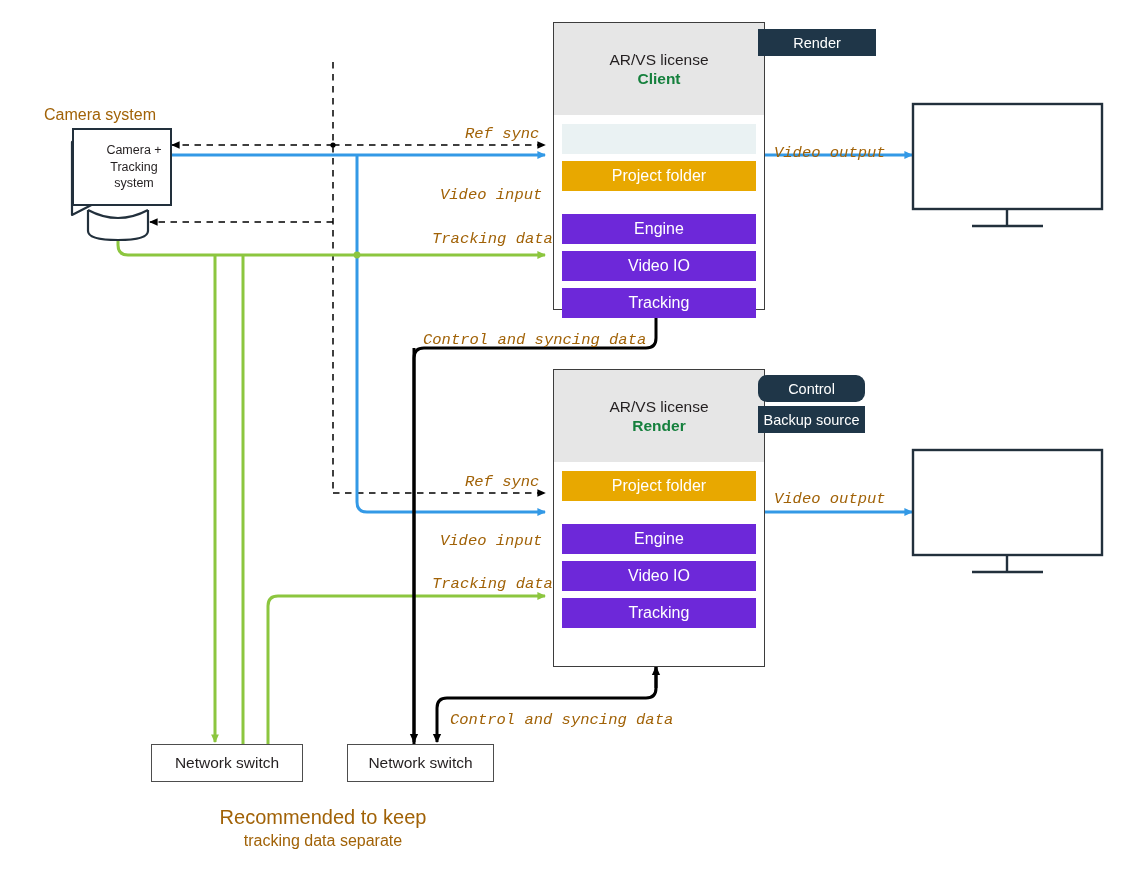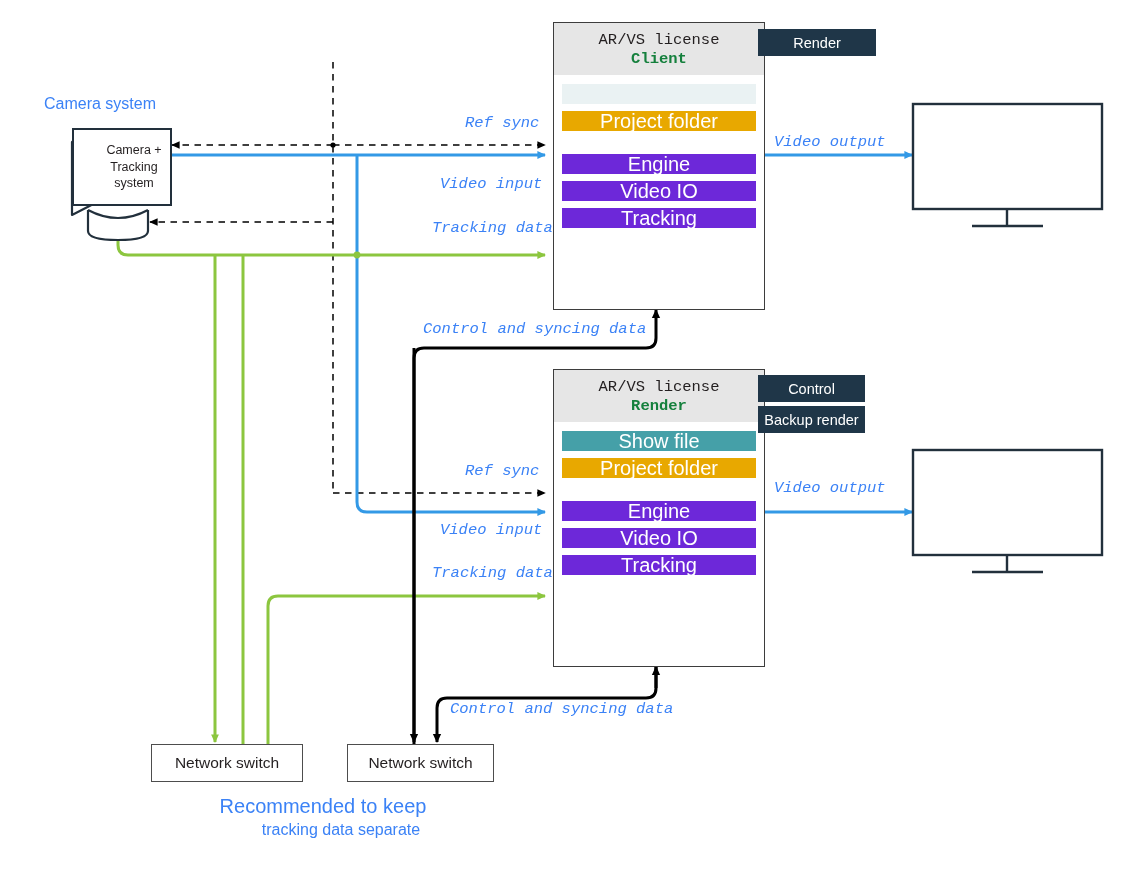--- a/index.html
+++ b/index.html
@@ -5,33 +5,33 @@
   html,body{margin:0;padding:0;background:#ffffff;}
   body{width:1126px;height:887px;position:relative;
        font-family:"Liberation Sans","DejaVu Sans",sans-serif;
        color:#1a1a1a;overflow:hidden;}
   #stage{position:absolute;inset:0;width:1126px;height:887px;}
   svg.layer{position:absolute;left:0;top:0;width:1126px;height:887px;
             pointer-events:none;}
   .node{position:absolute;box-sizing:border-box;}
 
   
-  .lbl{position:absolute;font-size:15.5px;color:#3b82f6;white-space:nowrap;}
+  .lbl{position:absolute;font-size:15.5px;color:#a16207;white-space:nowrap;margin-top:11px;}
   .lbl.ital{font-style:italic;font-family:Liberation Mono, monospace;}
   .ctr{transform:translateX(-50%);text-align:center;}
 
   
   .licbox{border:1.6px solid #3d3d3d;background:#ffffff;}
-  .lic-head{background:#e6e6e6;height:52px;display:flex;flex-direction:column;
-            align-items:center;justify-content:center;gap:1px;font-family:Liberation Mono, monospace;}
+  .lic-head{background:#e6e6e6;height:92px;display:flex;flex-direction:column;
+            align-items:center;justify-content:center;gap:1px;}
   .lic-head .l1{font-size:15.5px;color:#231f20;}
   .lic-head .l2{font-size:15.5px;font-weight:bold;color:#15803d;}
   .bars{padding:9px 8px 9px 8px;display:flex;flex-direction:column;gap:7px;}
-  .bar{height:20px;display:flex;align-items:center;justify-content:center;
-       font-size:20px;color:#ffffff;}
+  .bar{height:30px;display:flex;align-items:center;justify-content:center;
+       font-size:16px;color:#ffffff;}
   .bar.empty{background:#eaf2f3;}
   .bar.show{background:#45a0a8;}
   .bar.proj{background:#e8a800;}
   .bar.grey{background:#6d28d9;}
   .spacer{height:9px;}
 
   
   .badge{position:absolute;background:#1f3648;color:#ffffff;font-size:14.5px;
          display:flex;align-items:center;justify-content:center;height:27px;}
 
@@ -139,42 +139,41 @@
         <div class="bar grey">Tracking</div>
       </div>
   </div>
 
   <div class="node licbox" id="server-box" style="left:553px;top:369px;width:212px;height:298px;">
     <div class="lic-head">
       <span class="l1">AR/VS license</span>
       <span class="l2">Render</span>
     </div>
     <div class="bars" id="server-bars">
-        <div class="bar show">Show file</div>
         <div class="bar proj">Project folder</div>
         <div class="spacer"></div>
         <div class="bar grey">Engine</div>
         <div class="bar grey">Video IO</div>
         <div class="bar grey">Tracking</div>
       </div>
   </div>
 
   <div class="badge" style="left:758px;top:29px;width:118px;">Render</div>
-  <div class="badge" style="left:758px;top:375px;width:107px;">Control</div>
-  <div class="badge" style="left:758px;top:406px;width:107px;">Backup render</div>
+  <div class="badge" style="left:758px;top:375px;width:107px;border-radius:9px;">Control</div>
+  <div class="badge" style="left:758px;top:406px;width:107px;">Backup source</div>
 
   <div class="plainbox" style="left:151px;top:744px;width:152px;height:38px;">
     <span>Network switch</span>
   </div>
   <div class="plainbox" style="left:347px;top:744px;width:147px;height:38px;">
     <span>Network switch</span>
   </div>
 
   <div class="lbl ctr" style="left:323px;top:795px;font-size:20px;">Recommended to keep</div>
-  <div class="lbl ctr" style="left:341px;top:821px;font-size:16px;">tracking data separate</div>
+  <div class="lbl ctr" style="left:323px;top:821px;font-size:16px;">tracking data separate</div>
 
   <div class="lbl ital" style="left:465px;top:114px;">Ref sync</div>
   <div class="lbl ital" style="left:440px;top:175px;">Video input</div>
   <div class="lbl ital" style="left:432px;top:219px;">Tracking data</div>
   <div class="lbl ital" style="left:774px;top:133px;">Video output</div>
   <div class="lbl ital" style="left:423px;top:320px;">Control and syncing data</div>
 
   <div class="lbl ital" style="left:465px;top:462px;">Ref sync</div>
   <div class="lbl ital" style="left:440px;top:521px;">Video input</div>
   <div class="lbl ital" style="left:432px;top:564px;">Tracking data</div>

